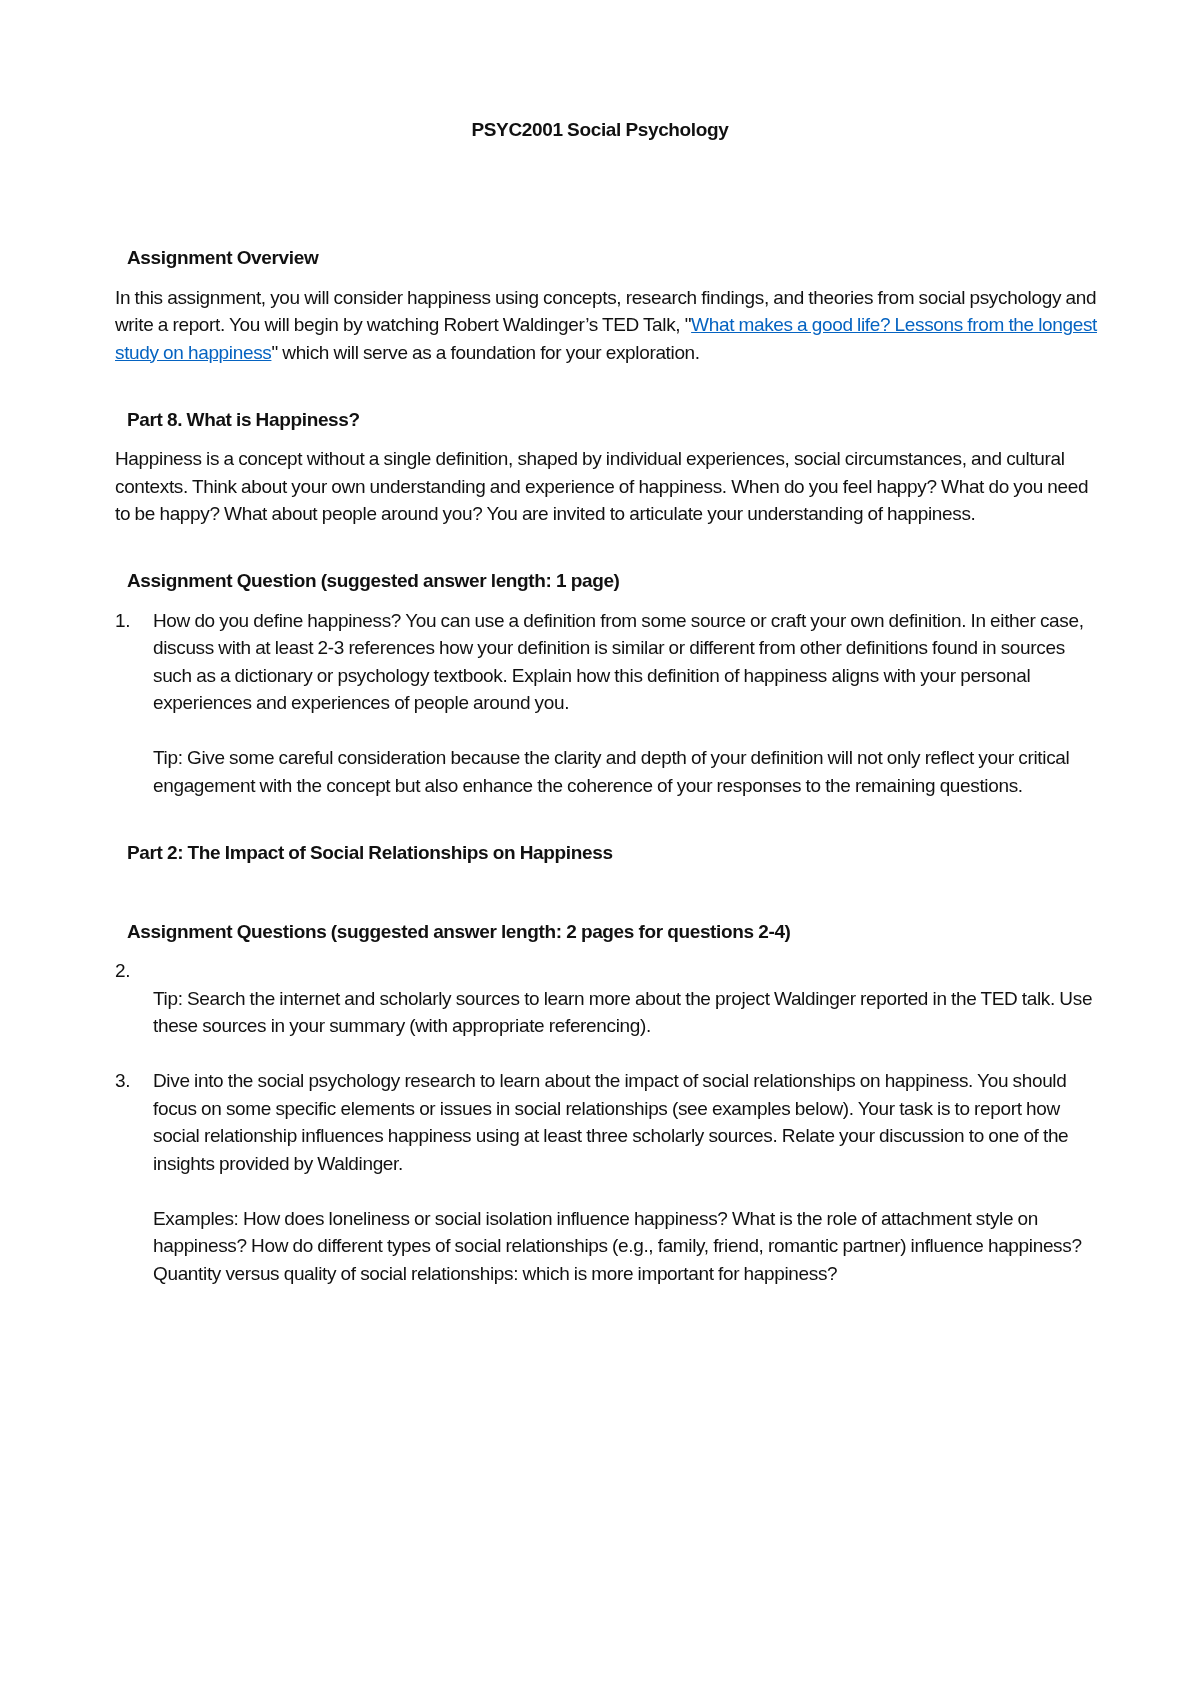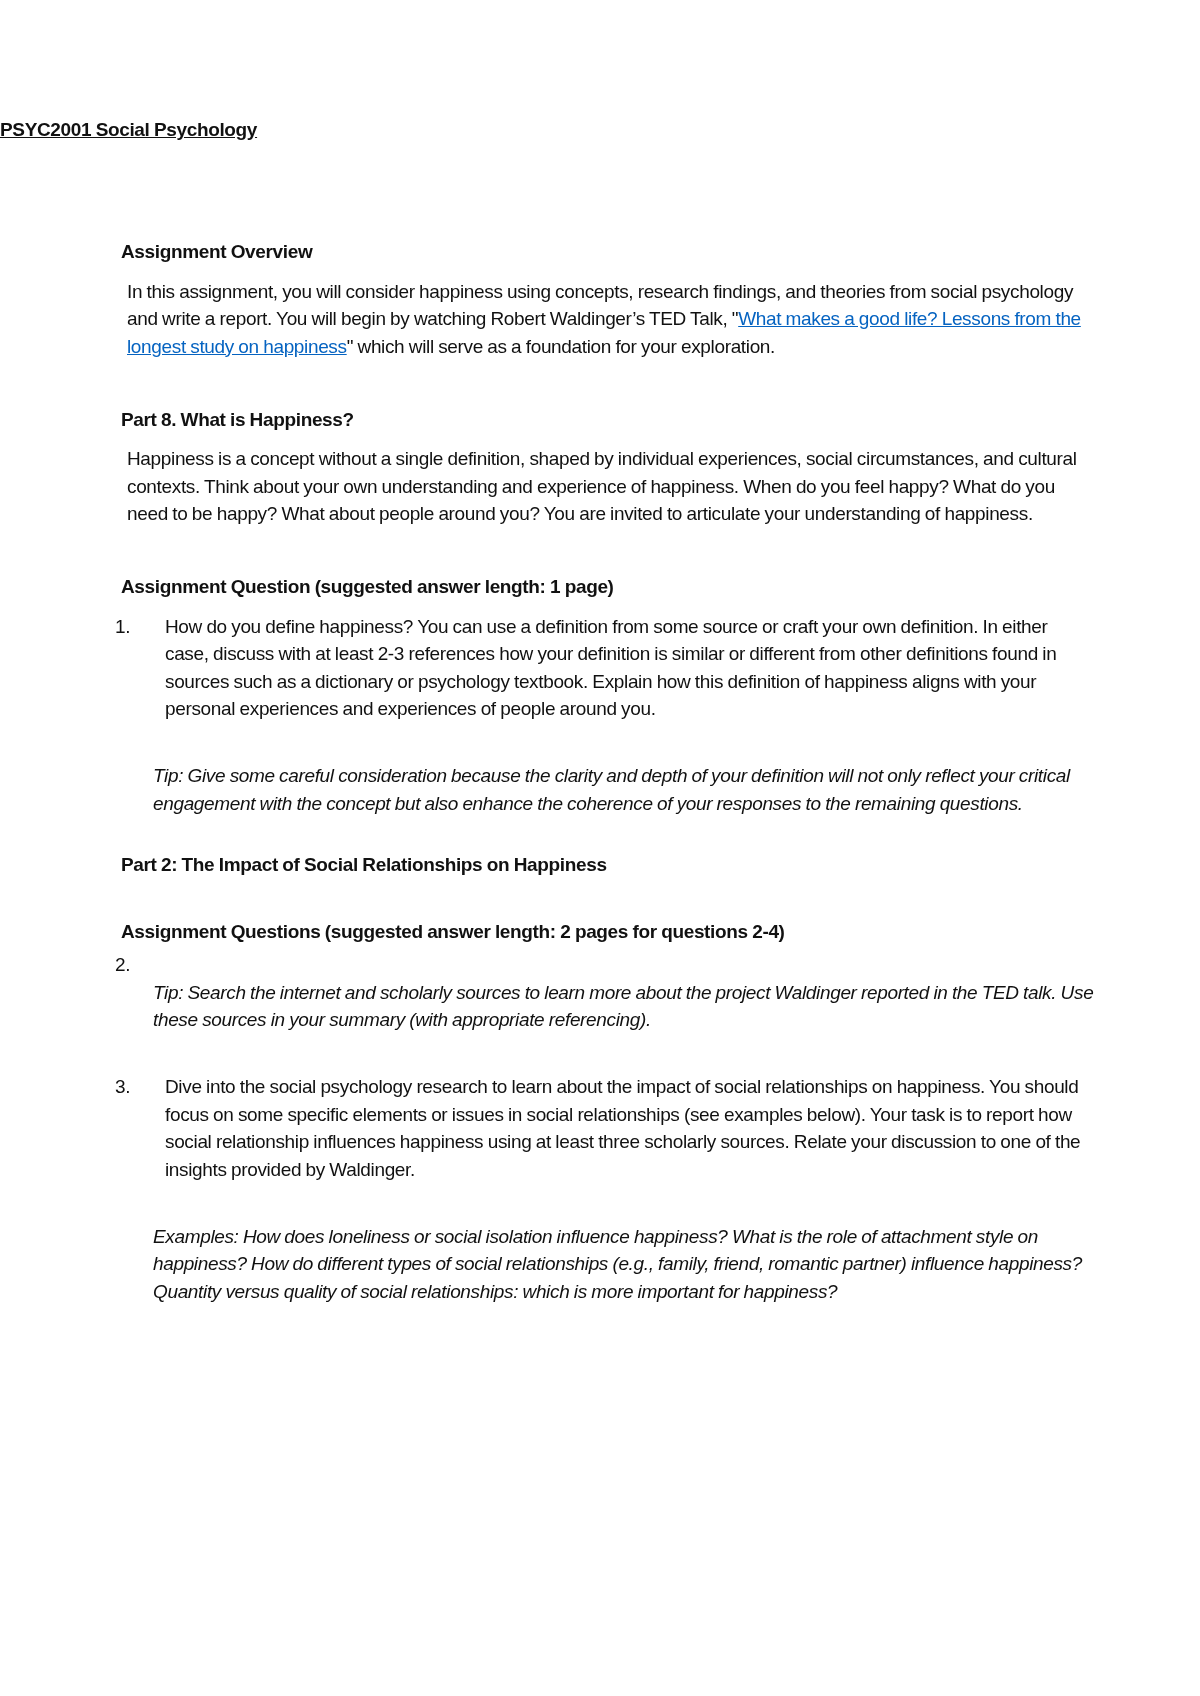--- a/index.html
+++ b/index.html
@@ -7,35 +7,35 @@
   .page {
     position: absolute; left: 0; top: 0; width: 1200px; height: 1696px;
     font-family: "Liberation Sans", sans-serif;
     color: #111111;
     font-size: 19px;
     letter-spacing: -0.35px;
     word-spacing: -0.5px;
   }
   .header {
     position: absolute; left: 0; top: 116px; width: 1200px;
-    text-align: left; font-weight: bold; line-height: 27.5px; text-decoration: underline;
+    text-align: center; font-weight: bold; line-height: 27.5px;
   }
   .header div { margin: 0; }
   .content {
     position: absolute; left: 115px; top: 232px; width: 990px;
     line-height: 27.5px;
   }
-  .h { font-weight: bold; margin: 6px; }
-  p { margin: 12px; }
+  .h { font-weight: bold; margin: 12px; }
+  p { margin: 0; }
   .gap { height: 27.5px; }
   .link { color: #0563c1; text-decoration: underline; }
   ol.q { list-style: none; padding: 0; margin: 0; }
   ol.q li { position: relative; padding-left: 38px; margin: 0; }
   ol.q li .num { position: absolute; left: 0; top: 0; }
-  .sub { margin: 0; font-style: italic; }
+  .sub { margin: 0; }
 </style>
 </head>
 <body>
 
 <div class="page">
 
   <div class="header">
     <div>PSYC2001 Social Psychology</div>
   </div>
 

